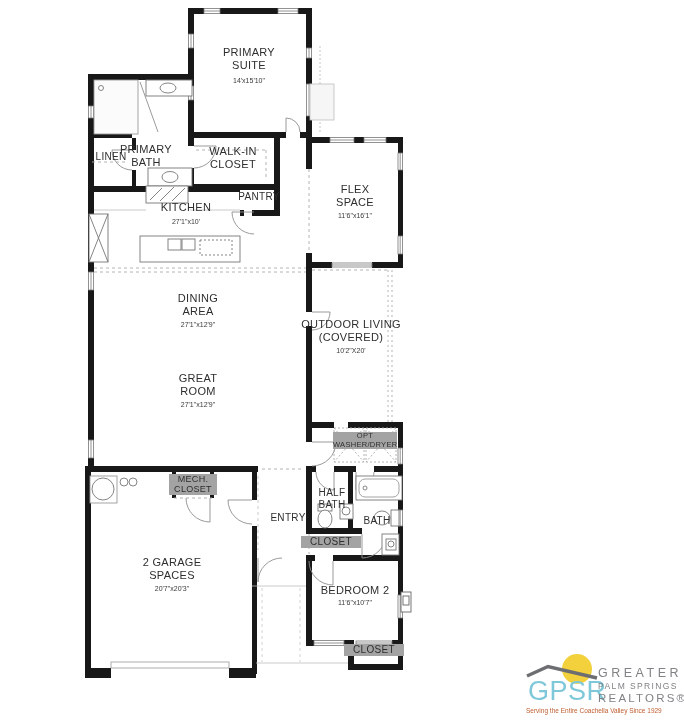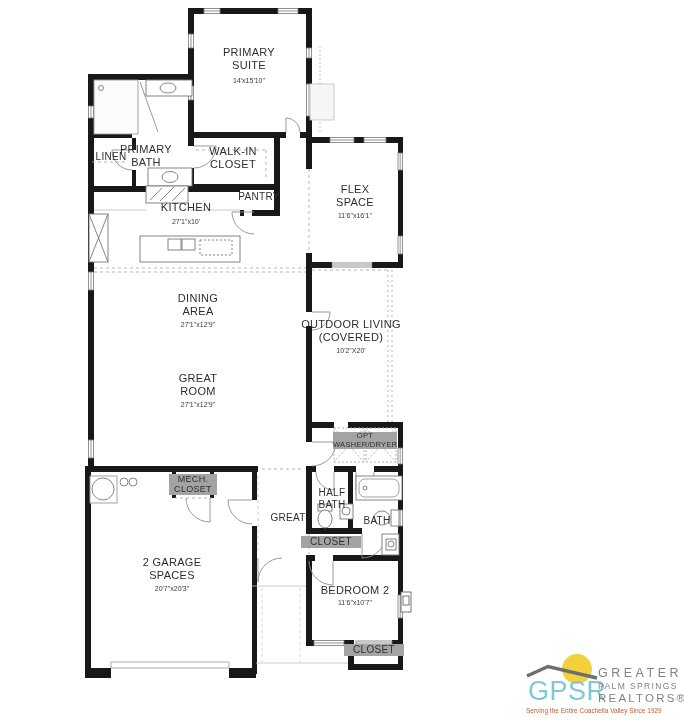--- a/index.html
+++ b/index.html
@@ -303,21 +303,21 @@
     <div class="rname">OUTDOOR LIVING (COVERED)</div>
     <div class="rdims">10'2"X20'</div>
   </div>
   <div class="room-label f75 bgw" style="left:333px;top:432px;width:64px">
     <div class="rname">OPT WASHER/DRYER</div>
   </div>
   <div class="room-label f9 bgw" style="left:169px;top:474px;width:48px">
     <div class="rname">MECH. CLOSET</div>
   </div>
   <div class="room-label f10" style="left:258px;top:512px;width:60px">
-    <div class="rname">GREAT</div>
+    <div class="rname">ENTRY</div>
   </div>
   <div class="room-label f10" style="left:310px;top:487px;width:44px">
     <div class="rname">HALF BATH</div>
   </div>
   <div class="room-label f10" style="left:347px;top:515px;width:60px">
     <div class="rname">BATH</div>
   </div>
   <div class="room-label f10 bgw" style="left:301px;top:536px;width:60px">
     <div class="rname">CLOSET</div>
   </div>

